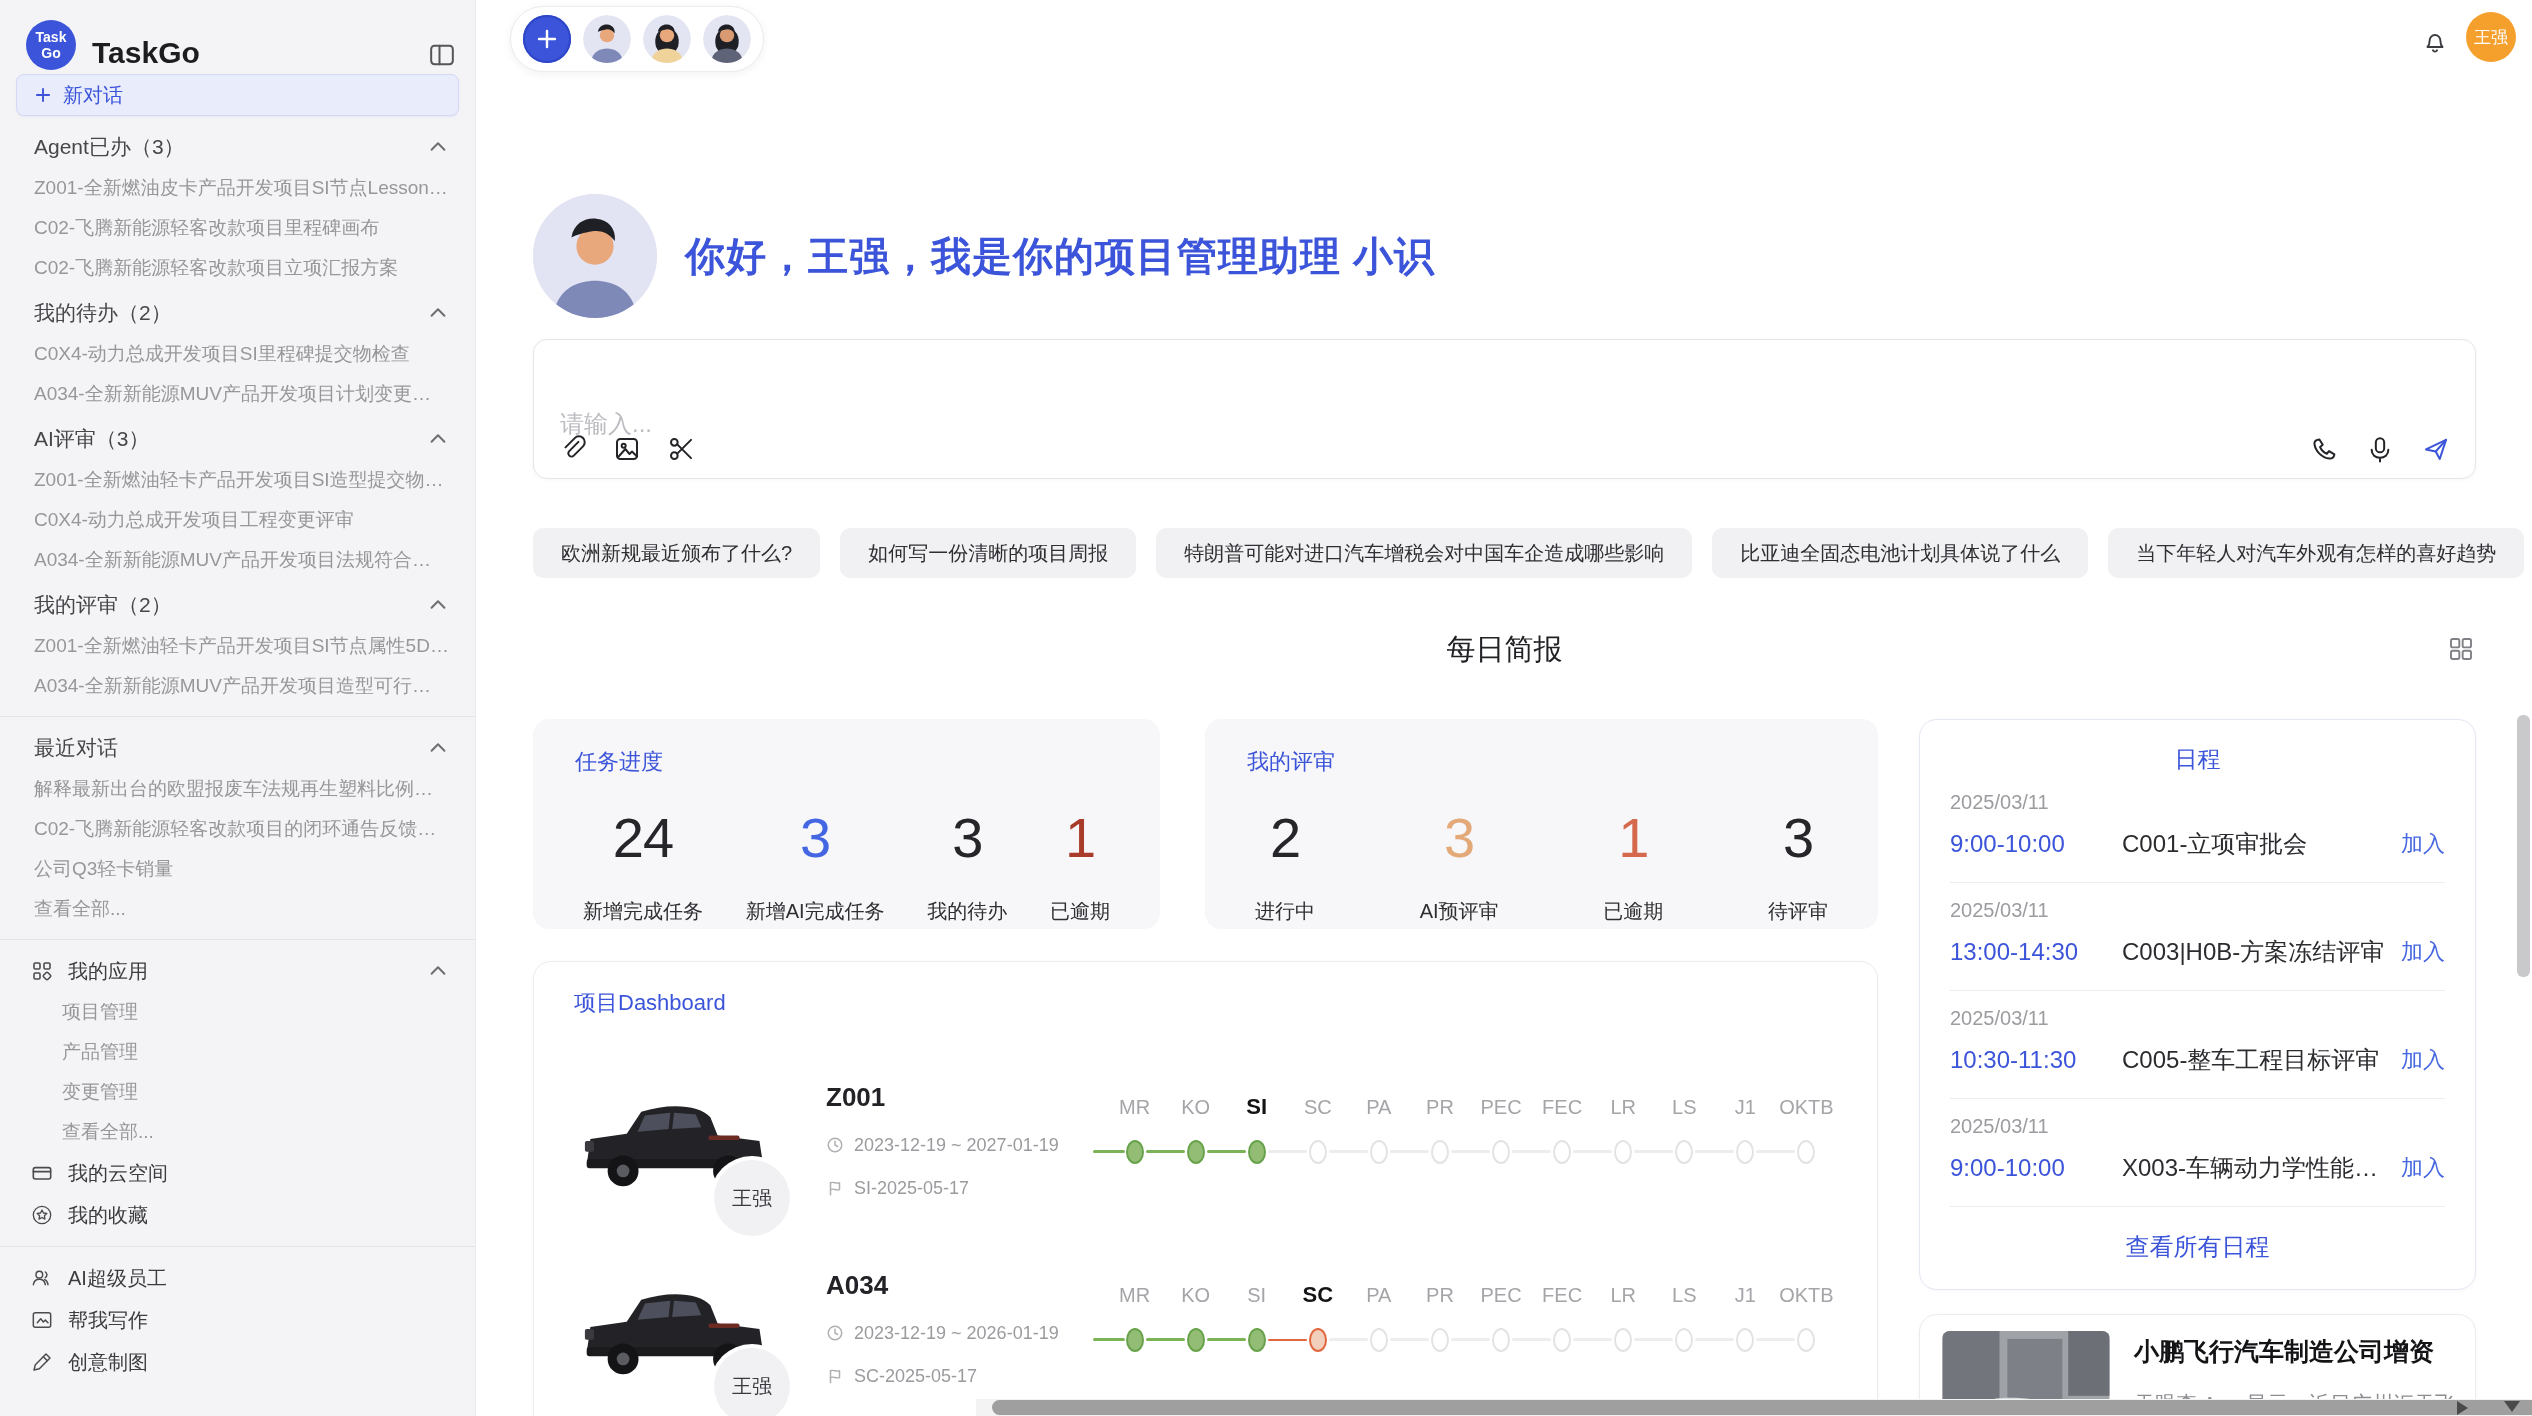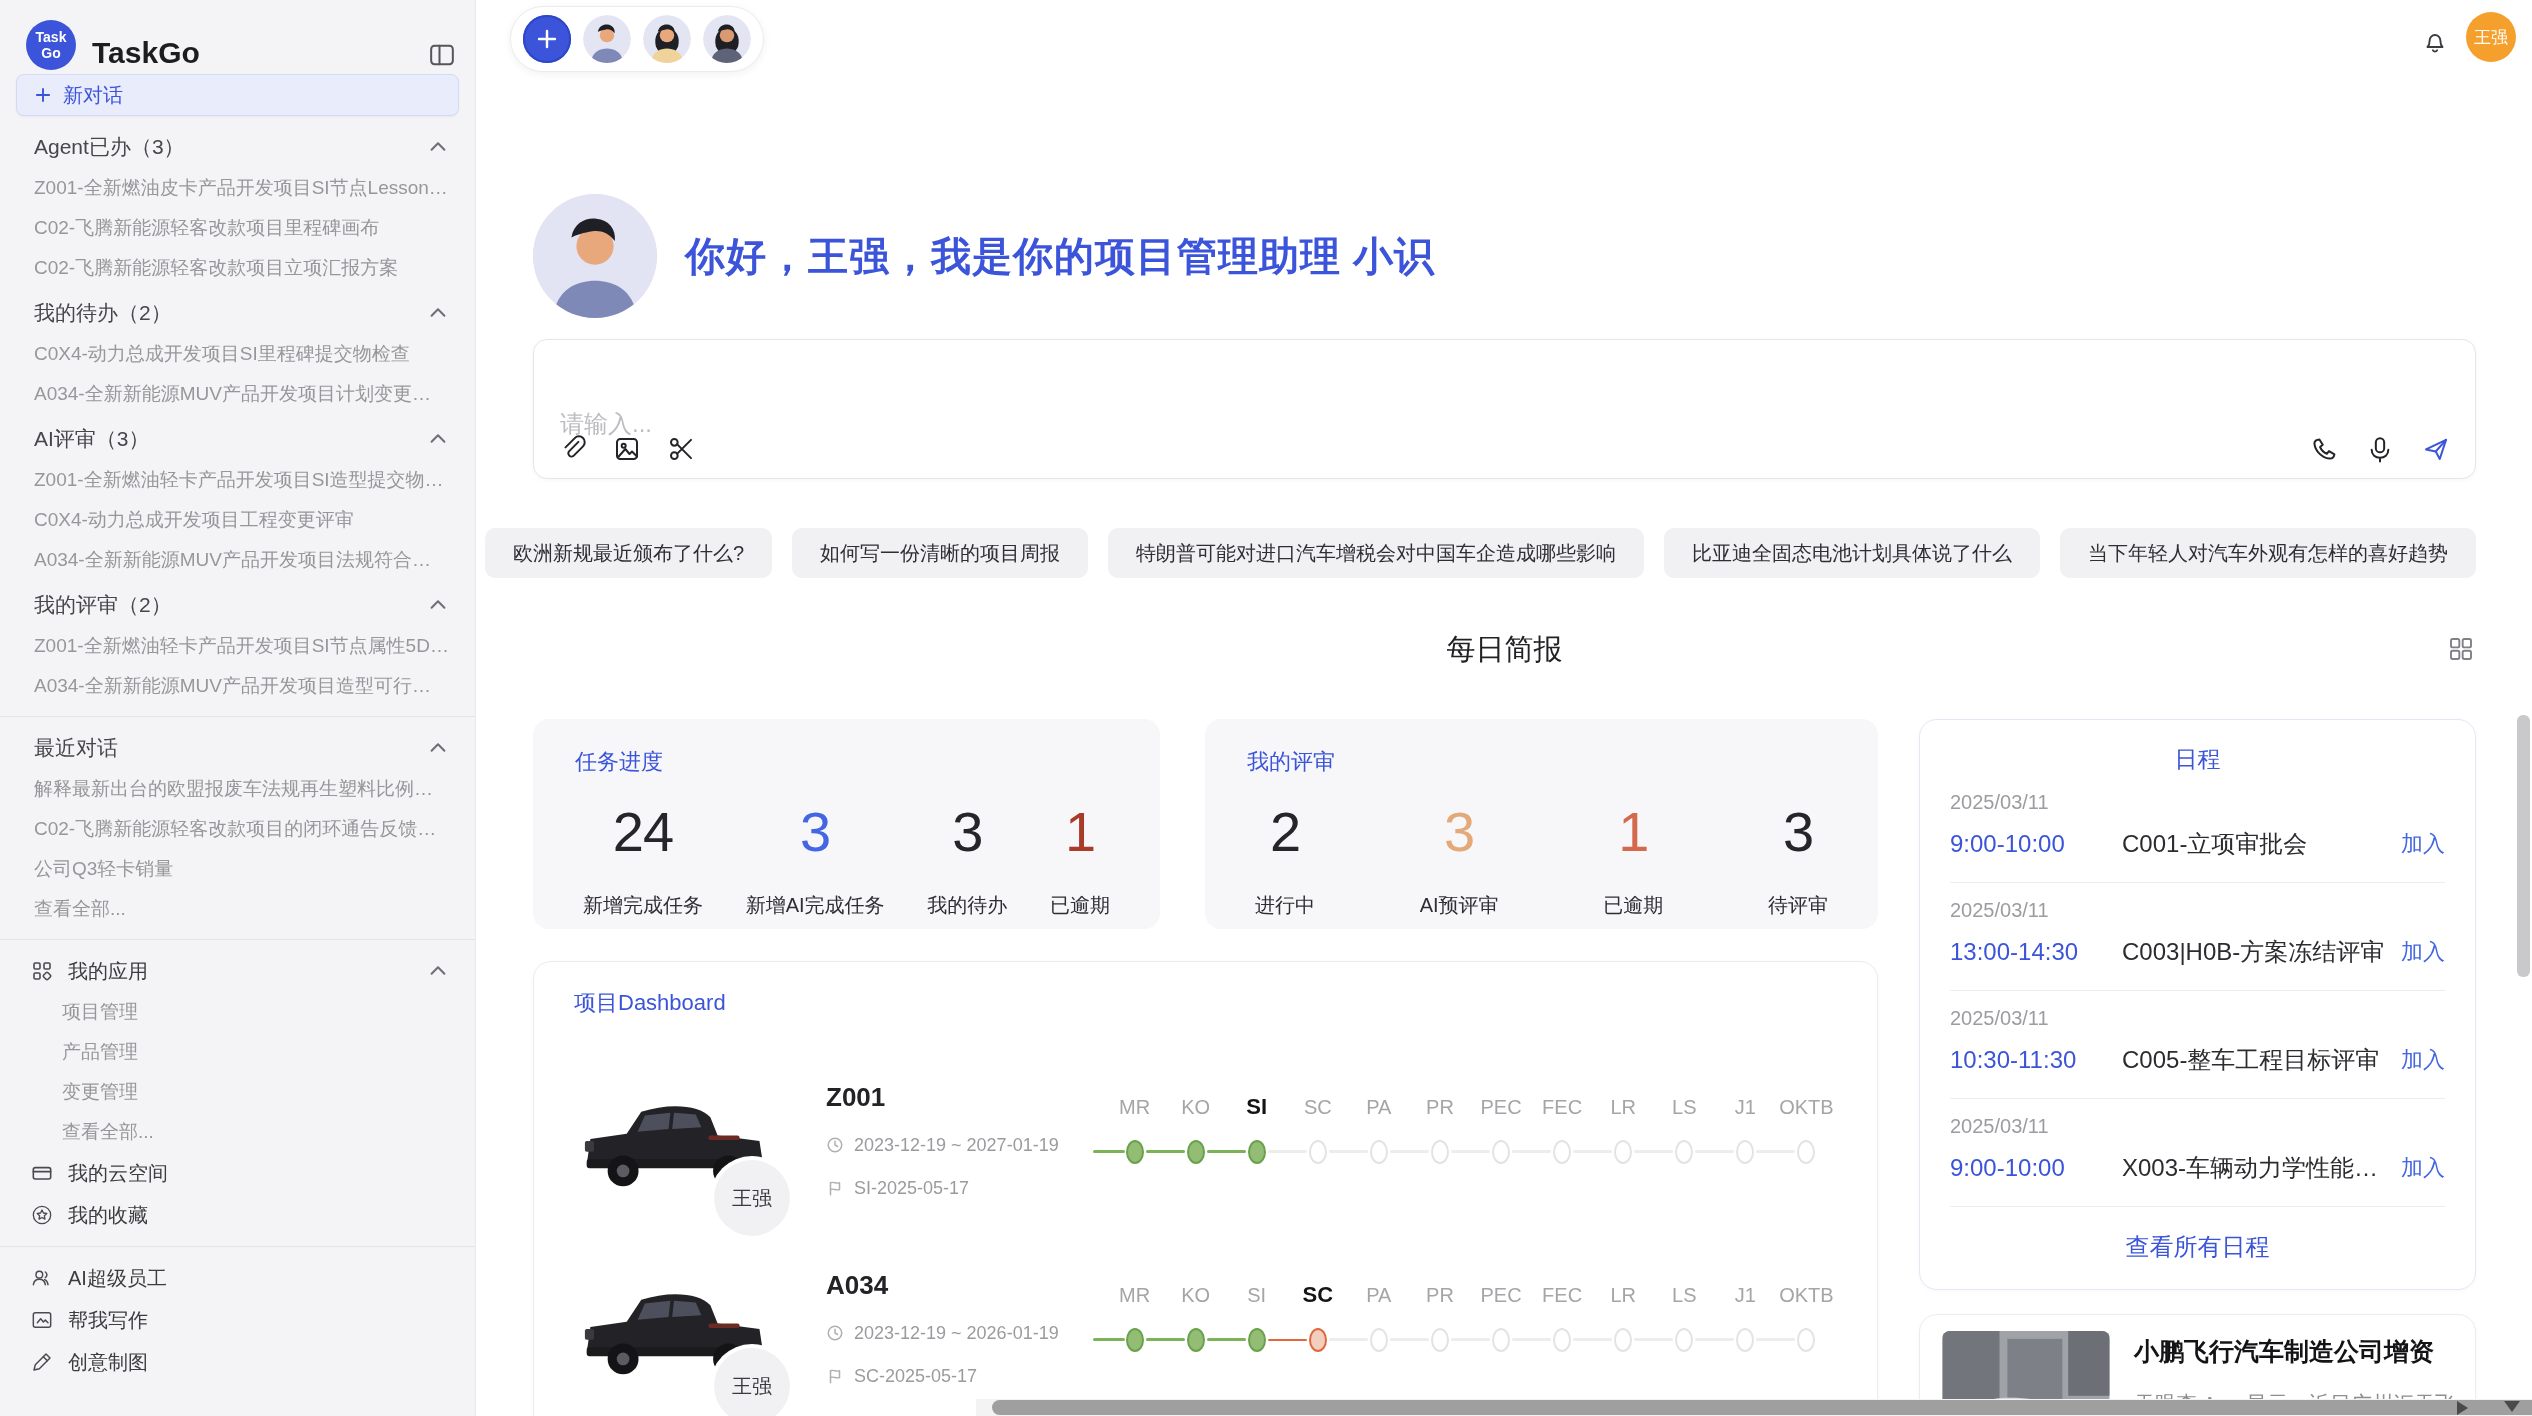--- a/index.html
+++ b/index.html
@@ -51,37 +51,37 @@
   .greet-avatar svg{width:100%;height:100%;display:block}
   .greet-text{margin-left:28px;font-size:40px;font-weight:700;color:#3b54d9;letter-spacing:1px}
   .composer{position:absolute;top:339px;left:0;right:0;height:140px;background:#fff;border:1px solid #e6e6e9;border-radius:14px;
     box-sizing:border-box;box-shadow:0 1px 5px rgba(0,0,0,.04)}
   .composer .ph{position:absolute;left:26px;top:68px;font-size:24px;color:#bcbcc2}
   .left-icons{position:absolute;left:24px;bottom:14px;display:flex;gap:24px;align-items:center}
   .right-icons{position:absolute;right:24px;bottom:14px;display:flex;gap:26px;align-items:center}
   .cicon{width:30px;height:30px;color:#242428;cursor:pointer}
   .cicon svg{width:100%;height:100%}
   .cicon.send{color:#3b54d9}
-  .chips{position:absolute;top:528px;left:0;right:0;display:flex;justify-content:flex-end;gap:20px}
+  .chips{position:absolute;top:528px;left:0;right:0;display:flex;justify-content:space-between;gap:20px}
   .chip{height:50px;line-height:50px;background:#f1f1f3;border-radius:10px;padding:0 28px;font-size:20px;color:#2e2e33;
     white-space:nowrap;cursor:pointer}
   .brief-head{position:absolute;top:630px;left:0;right:0;height:42px}
   .brief-title{text-align:center;font-size:29px;font-weight:400;color:#222226}
   .brief-grid{position:absolute;right:0;top:4px;width:30px;height:30px;color:#808086;cursor:pointer}
   .brief-grid svg{width:100%;height:100%}
   .columns{position:absolute;top:719px;left:0;right:0;display:flex;gap:41px;align-items:flex-start}
   .col-left{width:1345px;flex:0 0 auto}
   .col-right{flex:1;min-width:0}
   
   .stats-row{display:flex;gap:45px}
   .stat-card{background:#f7f7f9;border-radius:16px;height:210px;box-sizing:border-box;padding:28px 42px}
   .stat-card.c0{width:627px;flex:0 0 auto}
   .stat-card.c1{flex:1}
   .stat-title{font-size:22px;color:#3b54d9}
-  .stat-vals{display:flex;justify-content:space-between;margin-top:22px;padding:0 8px}
+  .stat-vals{display:flex;justify-content:space-between;margin-top:28px;padding:0 8px}
   .stat{display:flex;flex-direction:column;align-items:center}
   .stat .v{font-size:56px;font-weight:500;letter-spacing:-1px}
   .stat .l{margin-top:28px;font-size:20px;color:#2e2e33}
   
   .dash-card{margin-top:32px;background:#fff;border:1px solid #ececf0;border-radius:18px;box-sizing:border-box;
     padding:26px 40px;height:470px;overflow:hidden;box-shadow:0 1px 4px rgba(0,0,0,.03)}
   .dash-head{display:flex;align-items:center}
   .dash-title{font-size:22px;color:#3b54d9}
   .tabs{display:flex;gap:18px;margin-left:62px}
   .tab{height:44px;line-height:42px;padding:0 22px;border:1px solid #e3e3e7;border-radius:22px;font-size:20px;color:#3a3a3f;

